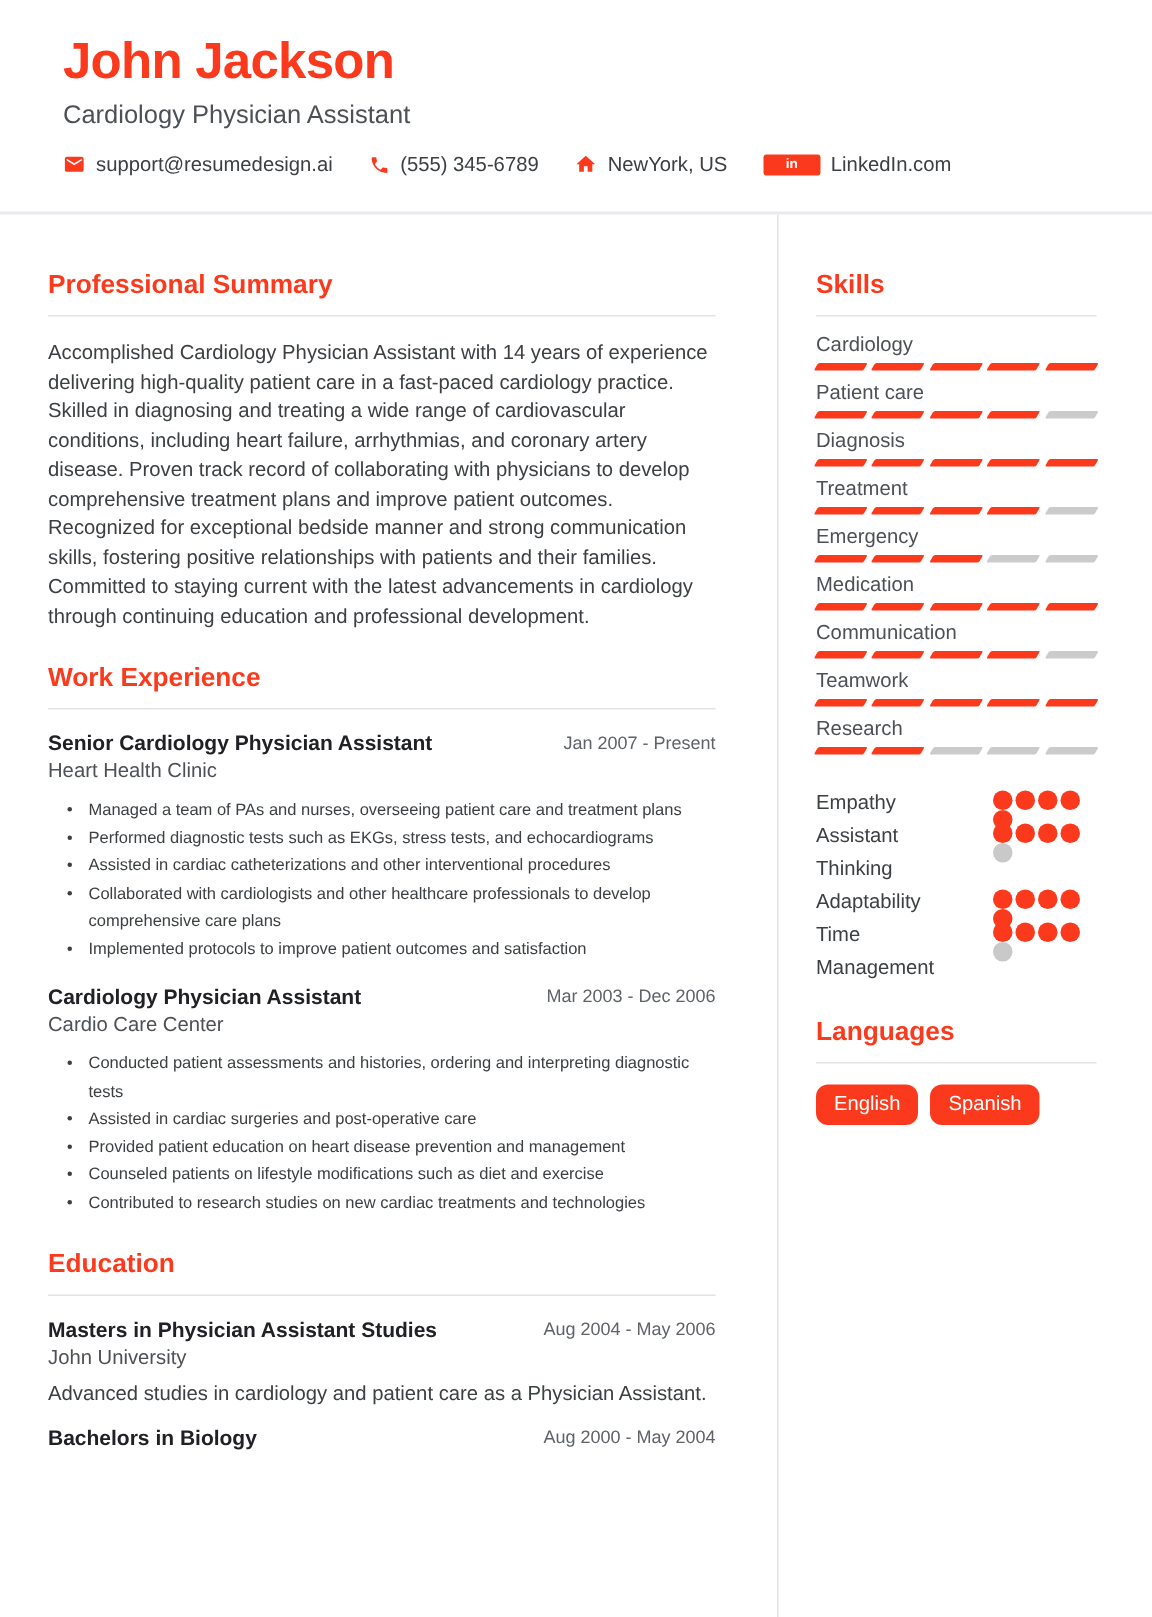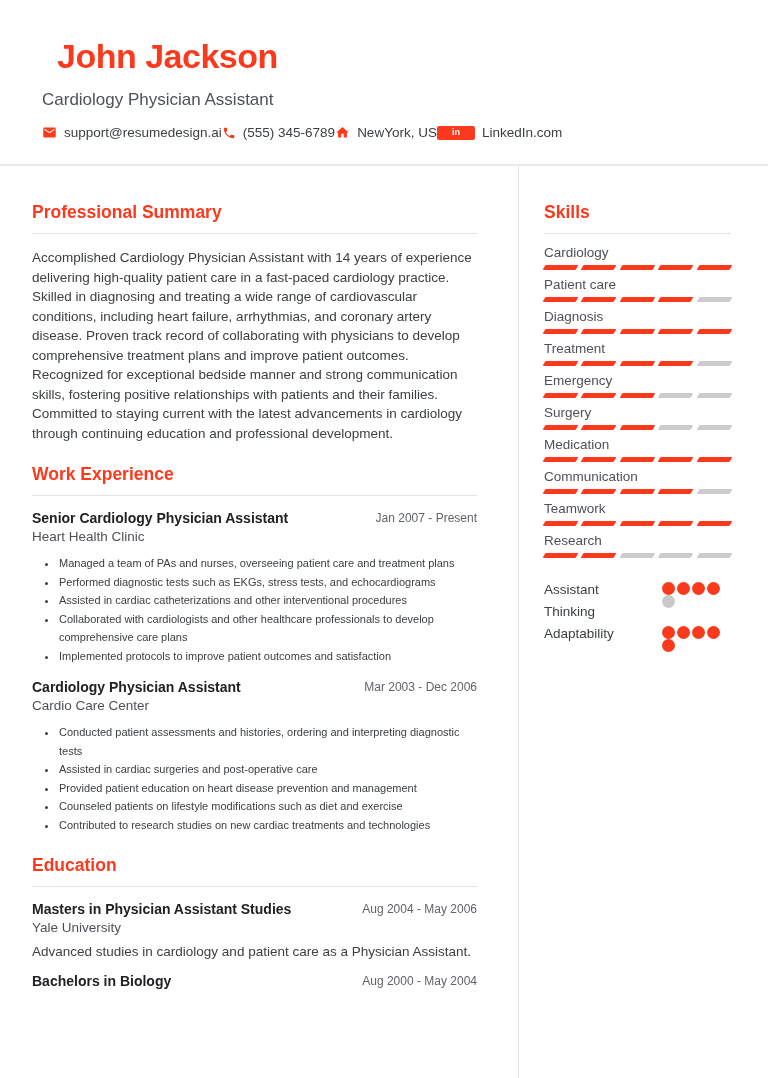--- a/index.html
+++ b/index.html
@@ -3,23 +3,23 @@
 <meta charset="utf-8">
 <style>
   html,body{margin:0;padding:0;background:#fff;}
   .page{
     width:768px;height:1078px;background:#fff;overflow:hidden;
     font-family:"Liberation Sans",sans-serif;color:#3c4043;position:relative;
     --accent:#fb3a1d;--bar-empty:#cbcbcb;--dot-empty:#c9c9c9;--divider:#e3e3e3;
   }
   
   .header{padding:22px 42px 0 42px;}
-  .name{margin:15px;font-size:34px;line-height:38px;font-weight:bold;color:var(--accent);letter-spacing:-.5px;}
+  .name{margin:0;font-size:34px;line-height:38px;font-weight:bold;color:var(--accent);letter-spacing:-.5px;}
   .subtitle{font-size:17px;color:#4d5156;margin-top:7px;}
-  .contacts{display:flex;align-items:center;margin-top:15px;font-size:13.5px;color:#3c4043;}
+  .contacts{display:flex;align-items:center;gap:24px;margin-top:15px;font-size:13.5px;color:#3c4043;}
   .contact{display:flex;align-items:center;gap:7px;}
   .contact svg{display:block;}
   .li-badge{width:38px;height:14px;border-radius:2px;background:var(--accent);color:#fff;
     font-size:9px;font-weight:bold;display:flex;align-items:center;justify-content:center;line-height:1;}
   .page-divider{height:2px;background:#e8eaed;margin-top:24px;}
   
   .columns{display:flex;align-items:stretch;min-height:939px;}
   .main-col{width:519px;box-sizing:border-box;border-right:1px solid var(--divider);
     padding:36px 41px 20px 32px;}
   .side-col{flex:1;box-sizing:border-box;padding:36px 37px 20px 25px;}
@@ -139,21 +139,21 @@
       </section>
 
       <section>
         <h2 class="sec-h">Education</h2>
 
         <div class="edu">
           <div class="edu-head">
             <div class="edu-degree">Masters in Physician Assistant Studies</div>
             <div class="edu-dates">Aug 2004 - May 2006</div>
           </div>
-          <div class="edu-school">Yale University</div>
+          <div class="edu-school">John University</div>
           <p class="edu-desc">Advanced studies in cardiology and patient care as a Physician Assistant.</p>
         </div>
 
         <div class="edu">
           <div class="edu-head">
             <div class="edu-degree">Bachelors in Biology</div>
             <div class="edu-dates">Aug 2000 - May 2004</div>
           </div>
 
         </div>
@@ -210,30 +210,20 @@
             <div class="skill-label">Emergency</div>
             <div class="skill-bar">
                 <span class="seg on"></span>
                 <span class="seg on"></span>
                 <span class="seg on"></span>
                 <span class="seg off"></span>
                 <span class="seg off"></span>
               </div>
           </div>
           <div class="skill">
-            <div class="skill-label">Surgery</div>
-            <div class="skill-bar">
-                <span class="seg on"></span>
-                <span class="seg on"></span>
-                <span class="seg on"></span>
-                <span class="seg off"></span>
-                <span class="seg off"></span>
-              </div>
-          </div>
-          <div class="skill">
             <div class="skill-label">Medication</div>
             <div class="skill-bar">
                 <span class="seg on"></span>
                 <span class="seg on"></span>
                 <span class="seg on"></span>
                 <span class="seg on"></span>
                 <span class="seg on"></span>
               </div>
           </div>
           <div class="skill">
@@ -264,39 +254,66 @@
                 <span class="seg off"></span>
                 <span class="seg off"></span>
                 <span class="seg off"></span>
               </div>
           </div>
         </div>
       </section>
 
       <section>
         <div class="soft-list">
+          <div class="soft-item">
+            <div class="soft-label">Empathy</div>
+            <div class="dots">
+                <span class="dot on"></span>
+                <span class="dot on"></span>
+                <span class="dot on"></span>
+                <span class="dot on"></span>
+                <span class="dot on"></span>
+              </div>
+          </div>
           <div class="soft-item">
             <div class="soft-label">Assistant Thinking</div>
             <div class="dots">
                 <span class="dot on"></span>
                 <span class="dot on"></span>
                 <span class="dot on"></span>
                 <span class="dot on"></span>
                 <span class="dot off"></span>
               </div>
           </div>
           <div class="soft-item">
             <div class="soft-label">Adaptability</div>
             <div class="dots">
                 <span class="dot on"></span>
                 <span class="dot on"></span>
                 <span class="dot on"></span>
                 <span class="dot on"></span>
                 <span class="dot on"></span>
               </div>
           </div>
-        </div>
-      </section>
-
+          <div class="soft-item">
+            <div class="soft-label">Time Management</div>
+            <div class="dots">
+                <span class="dot on"></span>
+                <span class="dot on"></span>
+                <span class="dot on"></span>
+                <span class="dot on"></span>
+                <span class="dot off"></span>
+              </div>
+          </div>
+        </div>
+      </section>
+
+      <section>
+        <h2 class="sec-h">Languages</h2>
+        <div class="langs">
+          <span class="lang-pill">English</span>
+          <span class="lang-pill">Spanish</span>
+        </div>
+      </section>
 
     </div>
   </div>
 </div>
 
 </body></html>

